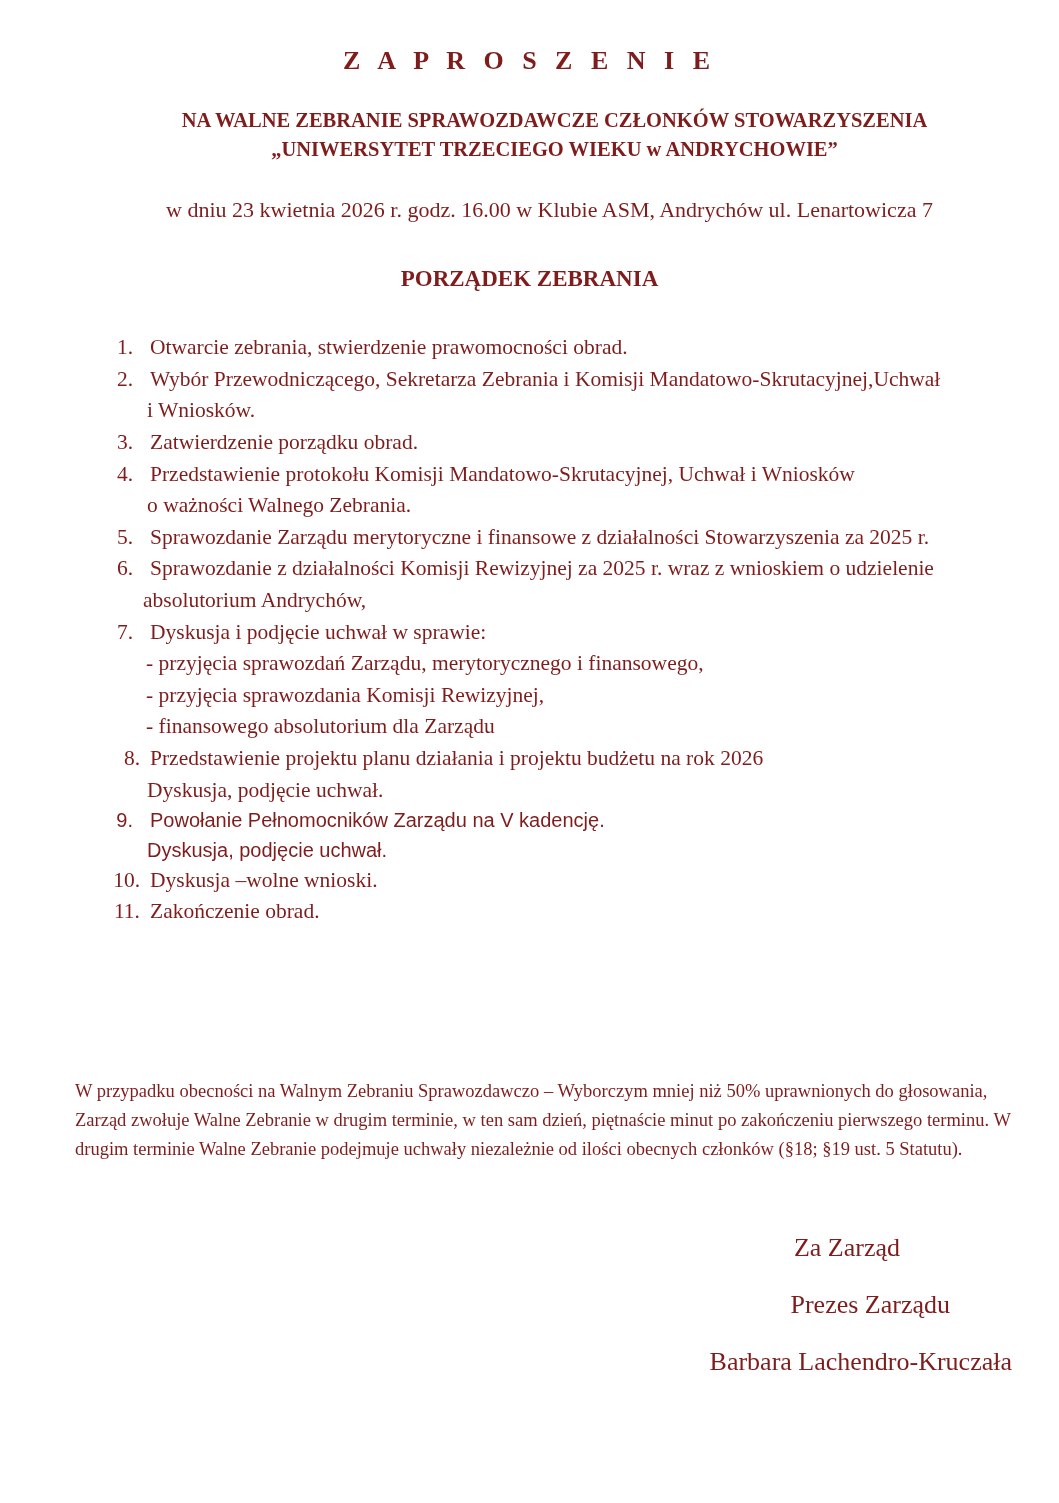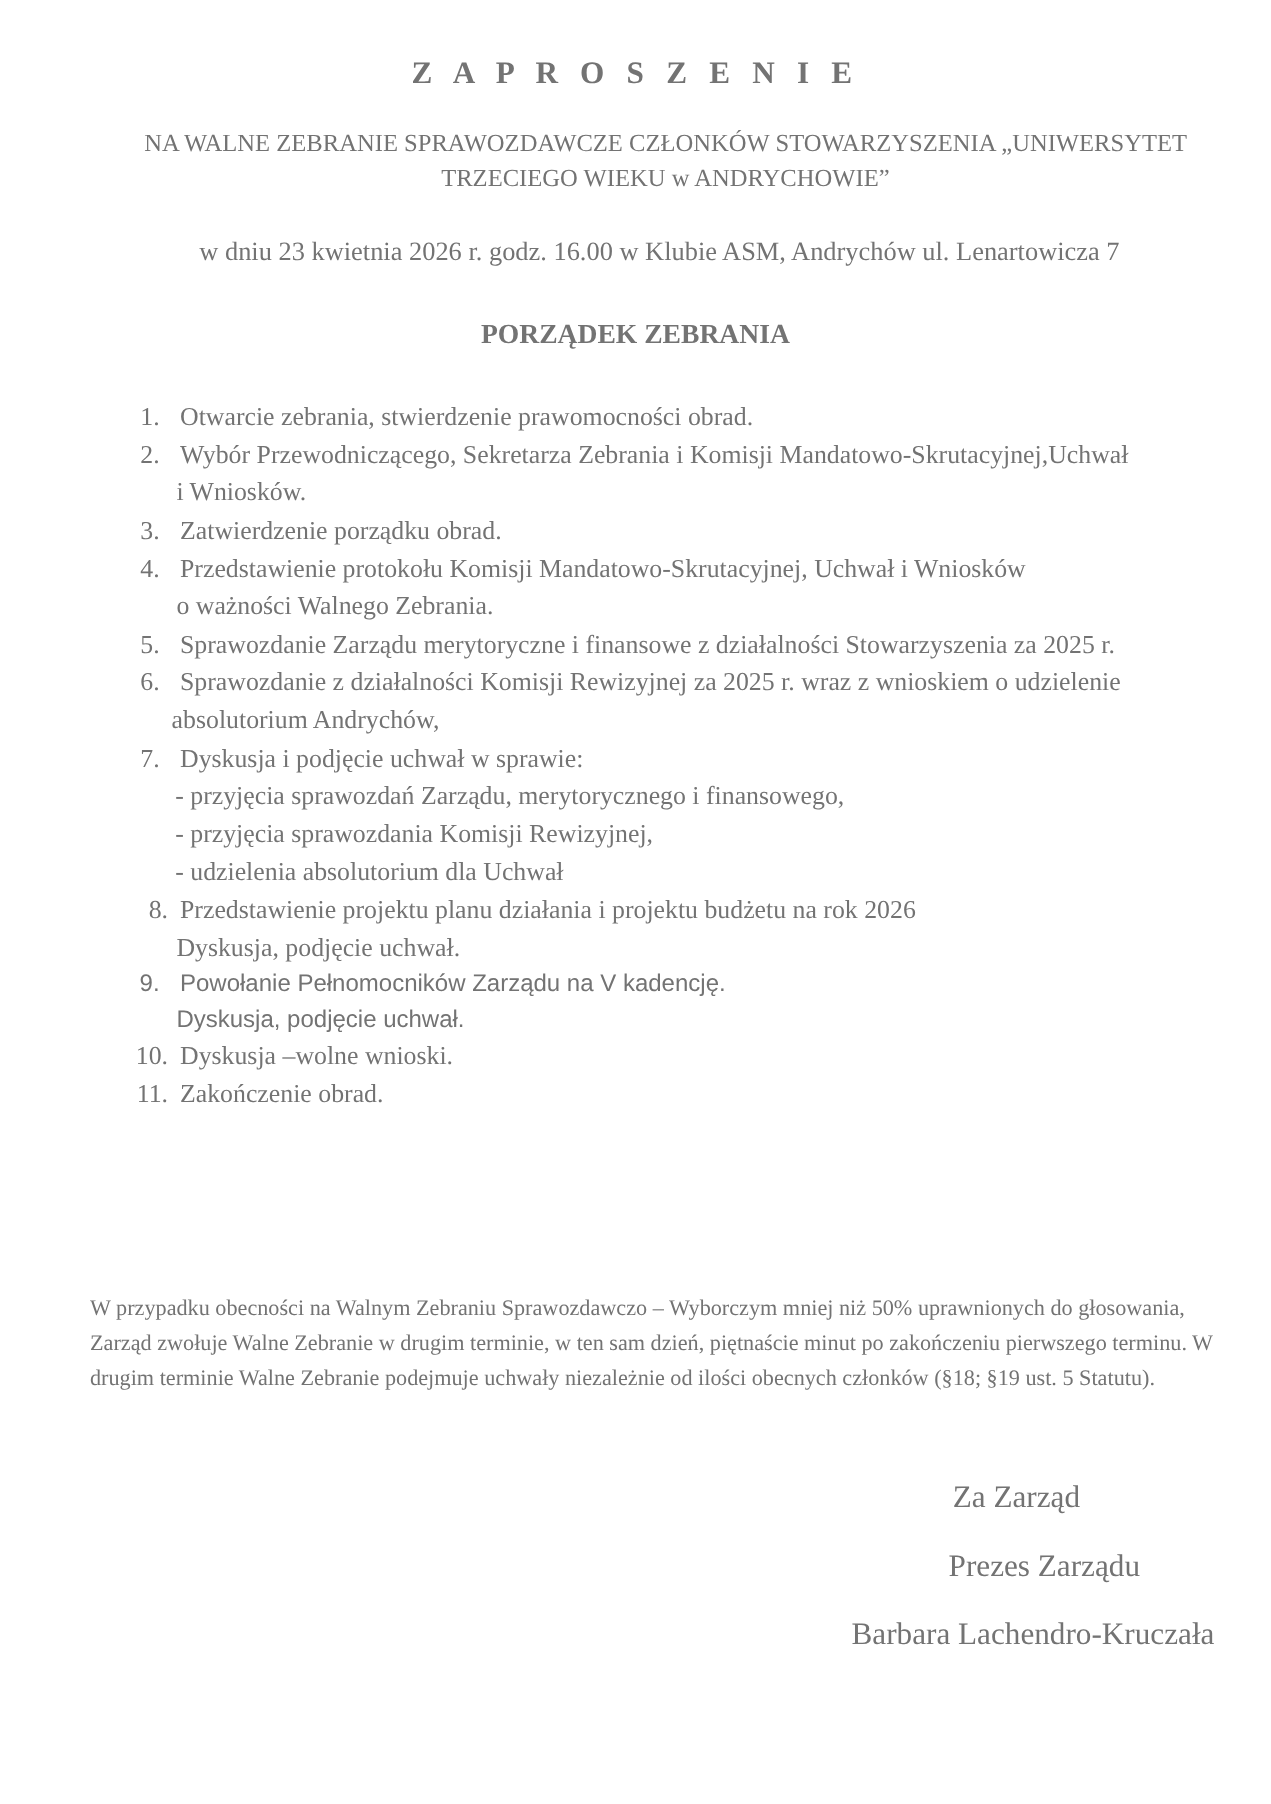--- a/index.html
+++ b/index.html
@@ -9,39 +9,39 @@
     background: #ffffff;
   }
   .page {
     position: relative;
     width: 1059px;
     height: 1503px;
     background: #ffffff;
     margin: 0 auto;
     overflow: hidden;
     font-family: "Liberation Serif", "DejaVu Serif", serif;
-    color: #737373;
+    color: #7f1d1d;
     box-sizing: border-box;
   }
 
   
   .doc-title {
     text-align: center;
     font-size: 26px;
     font-weight: bold;
     letter-spacing: 6px;
     margin: 0;
     padding-top: 48px;
     line-height: 1.0;
   }
 
   .doc-subtitle {
     text-align: center;
     font-size: 20.5px;
-    font-weight: normal;
+    font-weight: bold;
     line-height: 1.42;
     margin: 0;
     padding-top: 32px;
     padding-left: 112px;
     padding-right: 62px;
   }
 
   .doc-when {
     text-align: center;
     font-size: 22px;
@@ -190,21 +190,21 @@
       <span class="txt">Sprawozdanie z działalności Komisji Rewizyjnej za 2025 r. wraz z wnioskiem o udzielenie</span>
     </li>
     <div class="agenda-cont tight">absolutorium Andrychów,</div>
 
     <li class="agenda-item">
       <span class="num">7.</span>
       <span class="txt">Dyskusja i podjęcie uchwał w sprawie:</span>
     </li>
     <div class="agenda-sub">-  przyjęcia sprawozdań Zarządu, merytorycznego i finansowego,</div>
     <div class="agenda-sub">- przyjęcia sprawozdania Komisji Rewizyjnej,</div>
-    <div class="agenda-sub">-  udzielenia absolutorium dla Uchwał</div>
+    <div class="agenda-sub">-  finansowego absolutorium dla Zarządu</div>
 
     <li class="agenda-item">
       <span class="num wide">8.</span>
       <span class="txt">Przedstawienie projektu  planu działania i projektu budżetu na rok 2026</span>
     </li>
     <div class="agenda-cont">Dyskusja, podjęcie uchwał.</div>
 
     <li class="agenda-item sans">
       <span class="num">9.</span>
       <span class="txt">Powołanie Pełnomocników Zarządu na V kadencję.</span>

